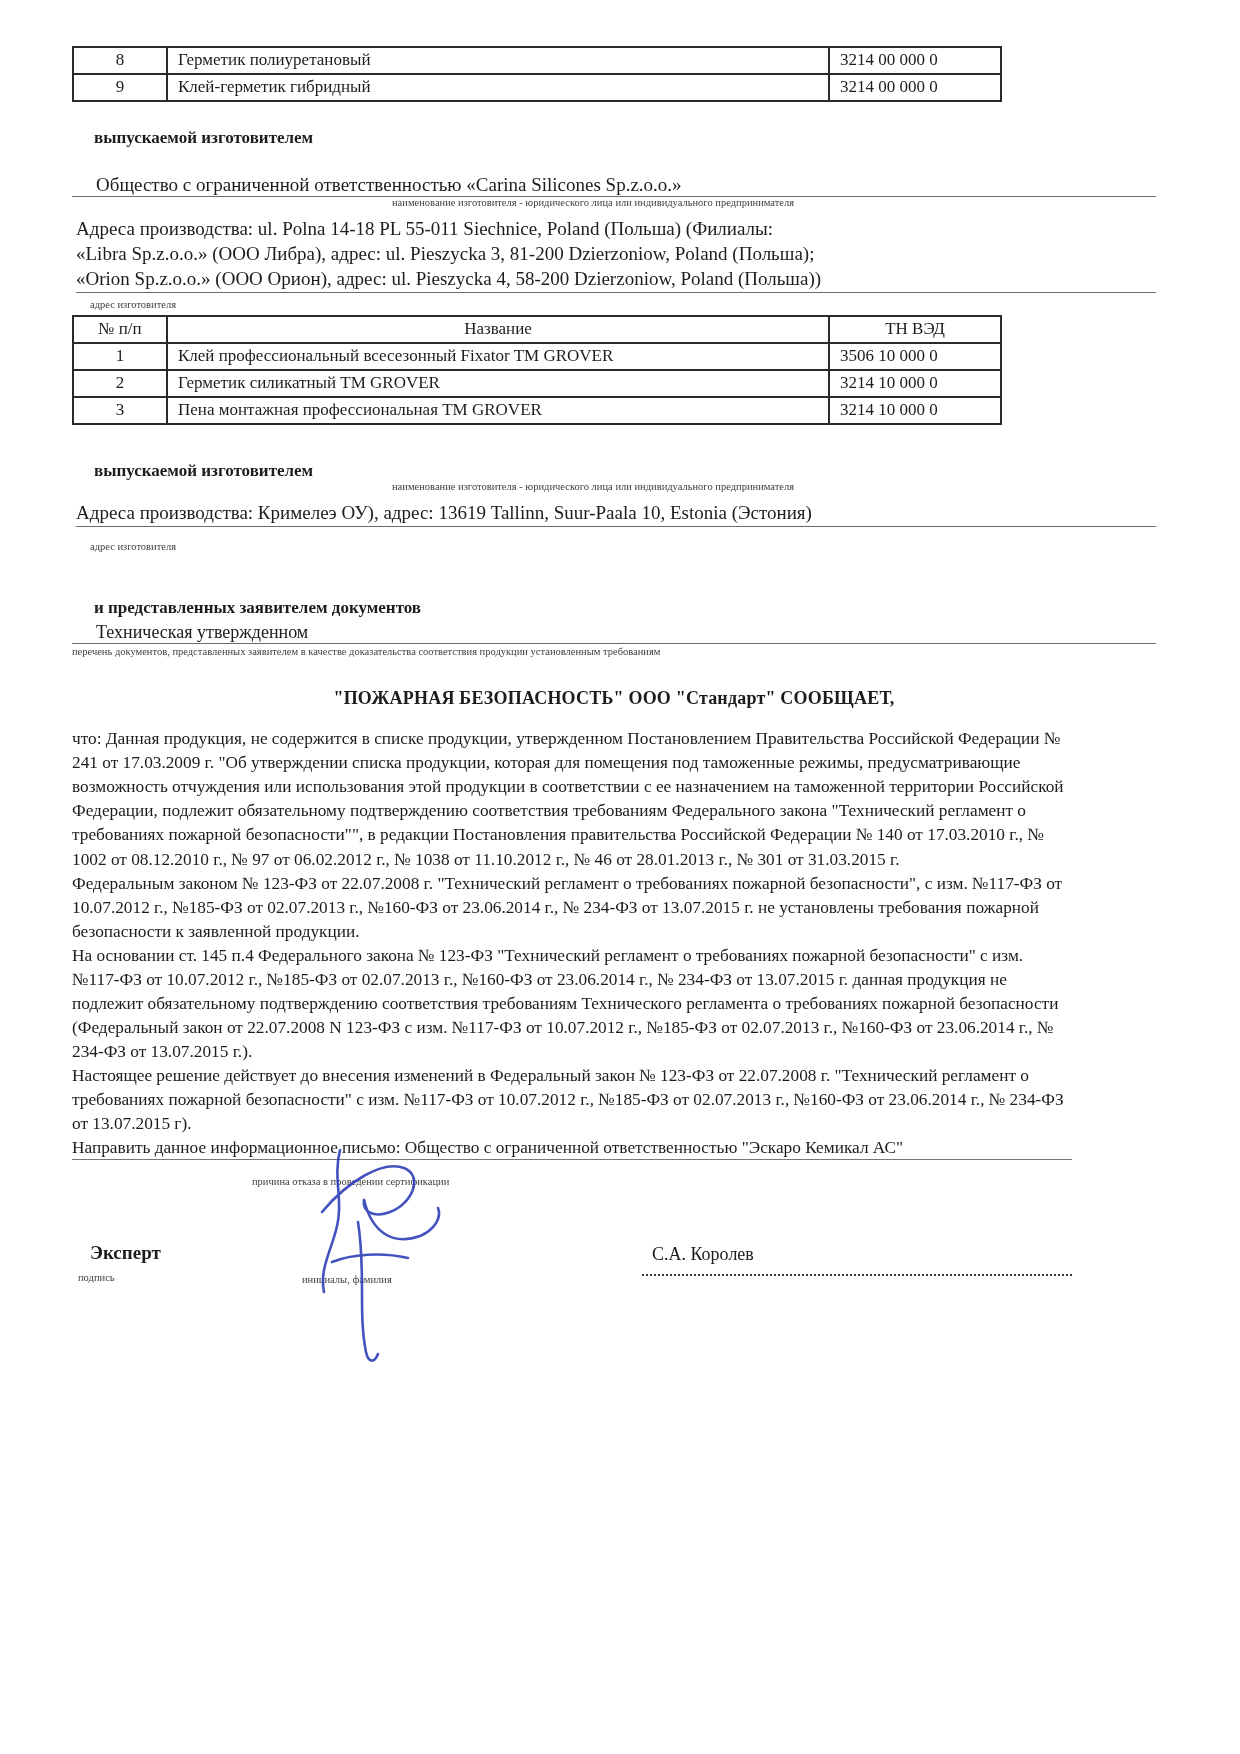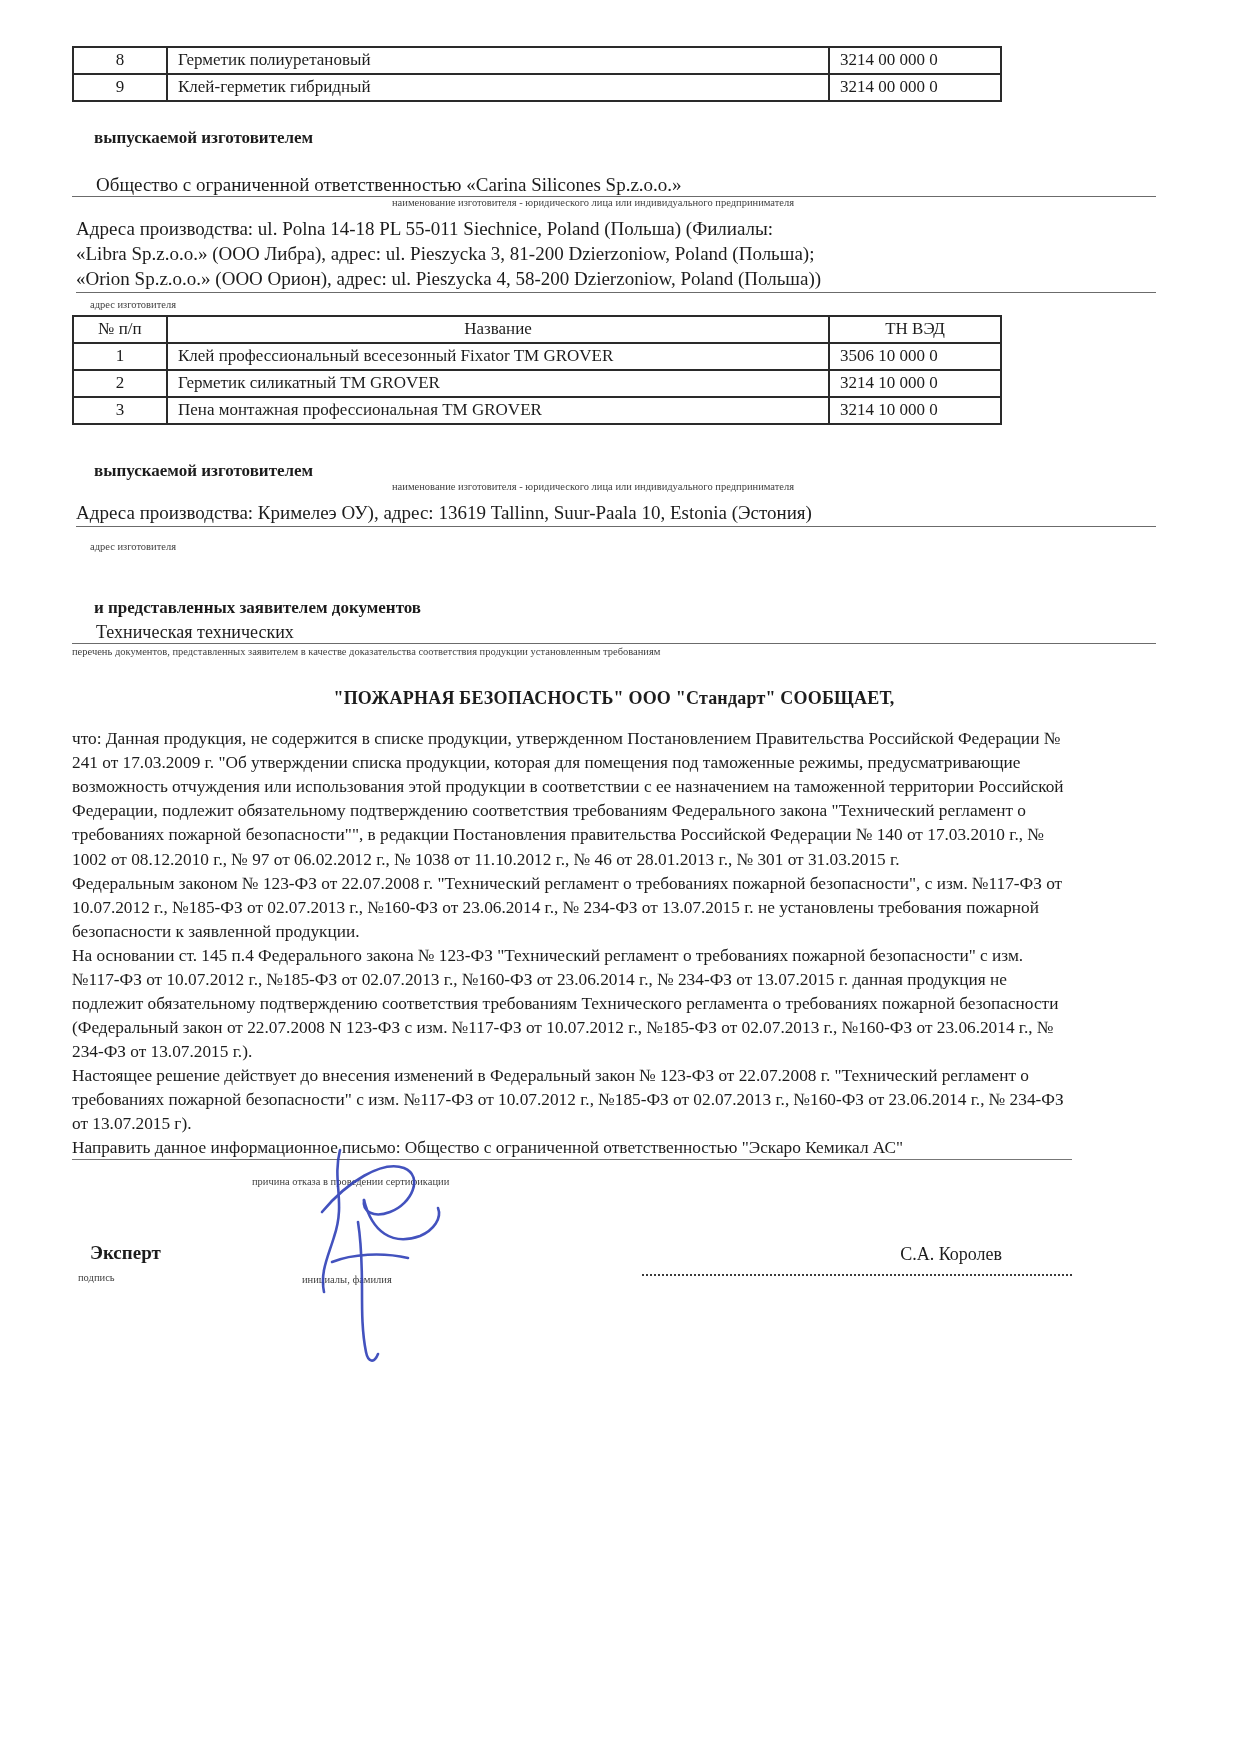--- a/index.html
+++ b/index.html
@@ -51,21 +51,21 @@
   }
   .body-text{margin-top:18px;width:1000px;}
   .body-text p{margin:0;font-size:17.3px;line-height:1.39;text-align:left;}
   .body-text .lead{font-weight:normal;}
   .forward-line{margin-top:2px;width:1000px;}
   .forward-line .ruled-wide{display:block;border-bottom:1.4px solid #777;padding-bottom:1px;font-size:17.3px;}
   .footer-row{position:relative;margin-top:54px;height:120px;}
   .expert-label{position:absolute;left:18px;top:0;font-weight:bold;font-size:19px;}
   .expert-caption{position:absolute;left:6px;top:30px;}
   .initials-caption{position:absolute;left:230px;top:32px;}
-  .expert-name{position:absolute;left:580px;top:2px;width:350px;text-align:right;font-size:18px;}
+  .expert-name{position:absolute;left:580px;top:2px;width:350px;text-align:left;font-size:18px;}
   .dotted-line{position:absolute;left:570px;top:32px;width:430px;border-bottom:2.2px dotted #3a3a3a;}
   .signature{position:absolute;left:190px;top:-100px;width:220px;height:230px;pointer-events:none;}
 </style>
 </head>
 <body>
 
 <div class="page">
 
   <table class="doc-table">
     <tbody>
@@ -124,21 +124,21 @@
   <div class="section-label" style="margin-top:36px;">выпускаемой изготовителем</div>
 
   <div class="caption caption-right">наименование изготовителя - юридического лица или индивидуального предпринимателя</div>
 
   <div class="addr-block">
     <div class="ruled">Адреса производства: Кримелеэ ОУ), адрес: 13619 Tallinn, Suur-Paala 10, Estonia (Эстония)</div>
   </div>
   <div class="caption addr-caption" style="margin-top:14px;">адрес изготовителя</div>
 
   <div class="docs-label">и представленных заявителем документов</div>
-  <div class="docs-value ruled">Техническая технических</div>
+  <div class="docs-value ruled">Техническая утвержденном</div>
   <div class="caption" style="margin-top:2px;">перечень документов, представленных заявителем в качестве доказательства соответствия продукции установленным требованиям</div>
 
   <div class="statement-heading">"ПОЖАРНАЯ БЕЗОПАСНОСТЬ" ООО "Стандарт" СООБЩАЕТ,</div>
 
   <div class="body-text">
     <p><span class="lead">что:</span><span> Данная продукция, не содержится в списке продукции, утвержденном Постановлением Правительства Российской Федерации № 241 от 17.03.2009 г. "Об утверждении списка продукции, которая для помещения под таможенные режимы, предусматривающие возможность отчуждения или использования этой продукции в соответствии с ее назначением на таможенной территории Российской Федерации, подлежит обязательному подтверждению соответствия требованиям Федерального закона "Технический регламент о требованиях пожарной безопасности"", в редакции Постановления правительства Российской Федерации № 140 от 17.03.2010 г., № 1002 от 08.12.2010 г.,  № 97 от 06.02.2012 г.,  № 1038 от 11.10.2012 г., № 46 от 28.01.2013 г., № 301 от 31.03.2015 г.</span></p>
     <p>Федеральным законом № 123-ФЗ от 22.07.2008 г. "Технический регламент о требованиях пожарной безопасности", с изм. №117-ФЗ от 10.07.2012 г., №185-ФЗ от 02.07.2013 г., №160-ФЗ от 23.06.2014 г.,  № 234-ФЗ от 13.07.2015 г.  не установлены требования пожарной безопасности к заявленной продукции.</p>
     <p>На основании ст. 145 п.4 Федерального закона № 123-ФЗ "Технический регламент о требованиях пожарной безопасности" с изм. №117-ФЗ от 10.07.2012 г., №185-ФЗ от 02.07.2013 г., №160-ФЗ от 23.06.2014 г.,  № 234-ФЗ от 13.07.2015 г.  данная продукция не подлежит обязательному подтверждению соответствия требованиям Технического регламента о требованиях пожарной безопасности (Федеральный закон от 22.07.2008 N 123-ФЗ с изм. №117-ФЗ от 10.07.2012 г., №185-ФЗ от 02.07.2013 г., №160-ФЗ от 23.06.2014 г., № 234-ФЗ от 13.07.2015 г.).</p>
     <p>Настоящее решение действует до внесения изменений в Федеральный закон № 123-ФЗ от 22.07.2008 г. "Технический регламент о требованиях пожарной безопасности" с изм. №117-ФЗ от 10.07.2012 г., №185-ФЗ от 02.07.2013 г., №160-ФЗ от 23.06.2014 г., № 234-ФЗ от 13.07.2015 г).</p>
   </div>

